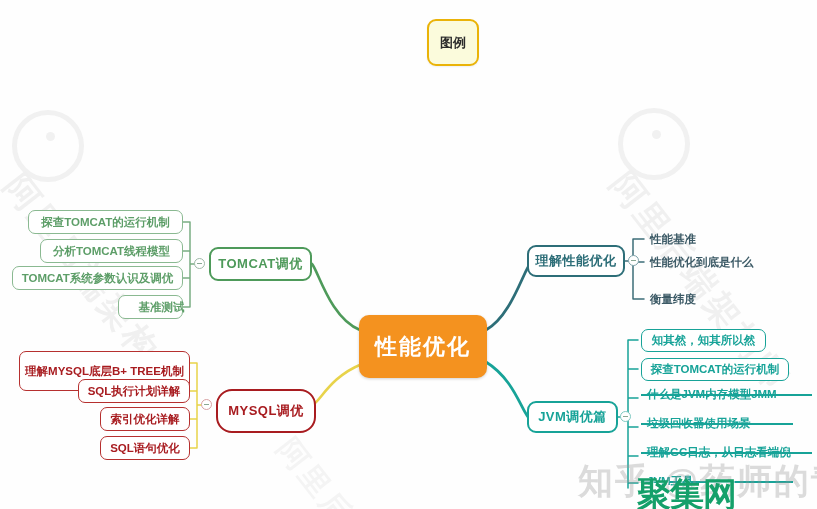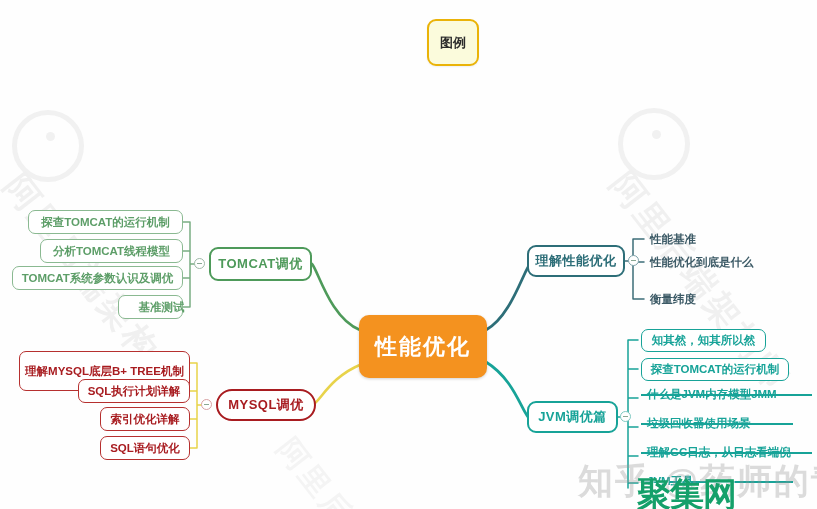--- a/index.html
+++ b/index.html
@@ -228,21 +228,21 @@
   <div class="node leafbox" style="left:40px; top:239px; width:143px; height:24px; border-color:#8ab991; color:#5d9e68;">
     <span>分析TOMCAT线程模型</span>
   </div>
   <div class="node leafbox" style="left:12px; top:266px; width:171px; height:24px; border-color:#8ab991; color:#5d9e68;">
     <span>TOMCAT系统参数认识及调优</span>
   </div>
   <div class="node leafbox" style="left:118px; top:295px; width:65px; height:24px; border-color:#8ab991; color:#5d9e68;padding-left:29px;">
     <span>基准测试</span>
   </div>
 
-  <div class="node lvl1" style="left:216px; top:389px; width:100px; height:32px; border-color:#a81c20; color:#a81c20;border-radius:16px;">
+  <div class="node lvl1" style="left:216px; top:389px; width:100px; height:44px; border-color:#a81c20; color:#a81c20;border-radius:16px;">
     <span>MYSQL调优</span>
   </div>
   <div class="toggle" style="left:201px; top:399px; border-color:#d8a2a4;"></div>
 
   <div class="node leafbox" style="left:19px; top:351px; width:171px; height:40px; border-color:#b6302f; color:#a81c20;">
     <span>理解MYSQL底层B+ TREE机制</span>
   </div>
   <div class="node leafbox" style="left:100px; top:407px; width:90px; height:24px; border-color:#b6302f; color:#a81c20;">
     <span>索引优化详解</span>
   </div>

